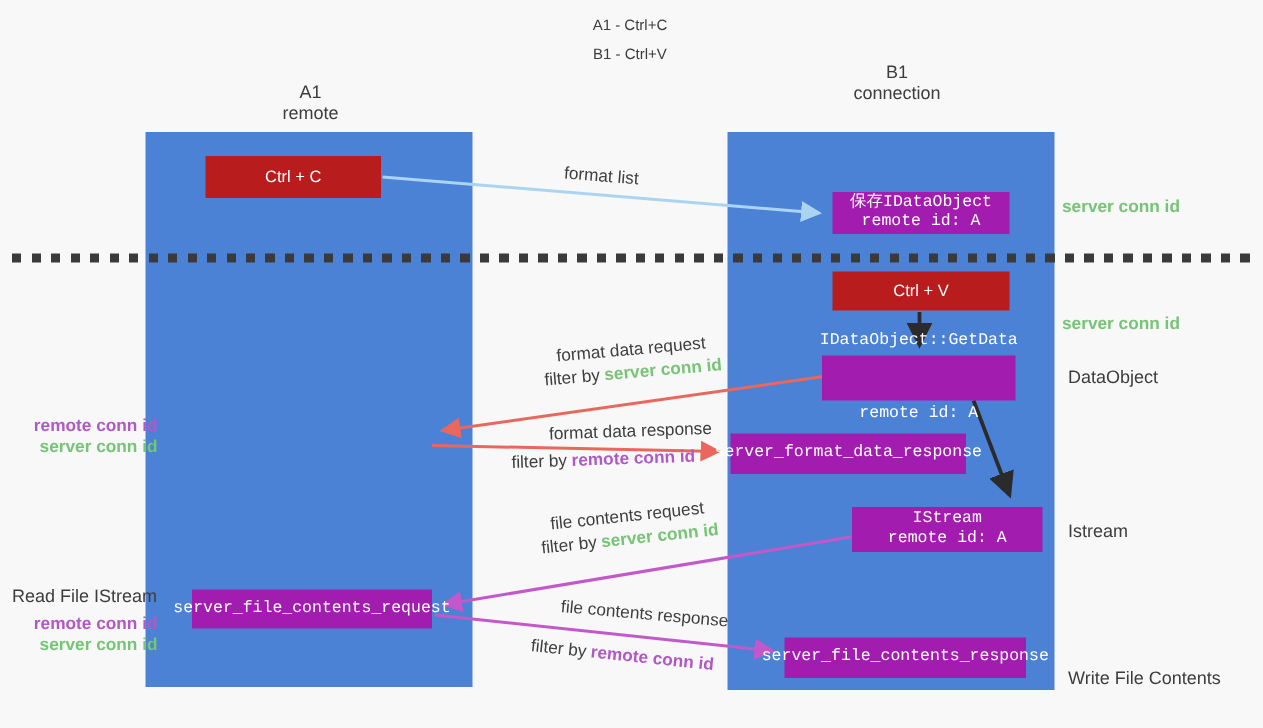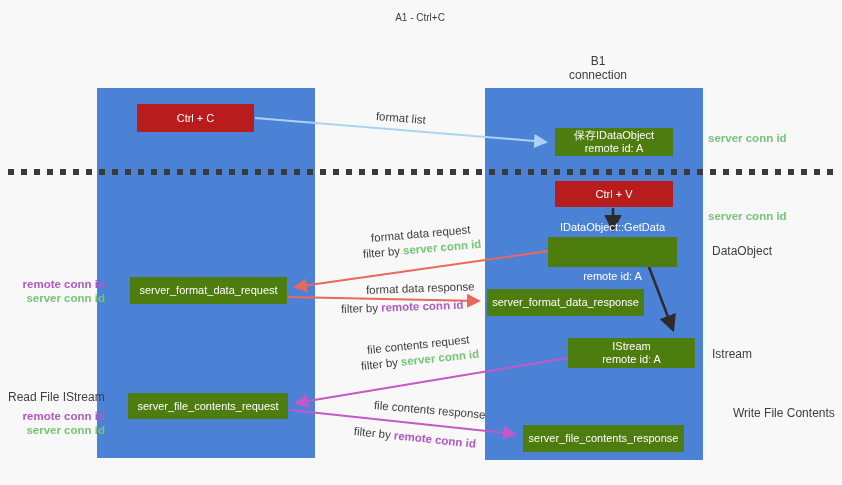--- a/index.html
+++ b/index.html
@@ -7,40 +7,40 @@
   .canvas { position:relative; width:842px; height:485px; background:#f8f8f8; overflow:hidden; }
 
   
   .title { position:absolute; left:300px; top:8px; width:240px; text-align:center;
            font-size:10px; line-height:19px; color:#3d3d3d; }
 
   
   .col-header { position:absolute; width:120px; text-align:center; font-size:12px;
                 line-height:14px; color:#3d3d3d; }
   .hdr-a { left:147px; top:54px; }
-  .hdr-b { left:538px; top:54px; }
+  .hdr-b { left:538px; top:41px; }
 
   
   .column { position:absolute; background:#4c82d6; z-index:1; }
   .col-a { left:97px;  top:88px; width:218px; height:370px; }
   .col-b { left:485px; top:88px; width:218px; height:372px; }
 
   
   .dashed-line { position:absolute; left:8px; top:169px; width:828px; height:6px; z-index:2;
                  background:repeating-linear-gradient(90deg,#3a3a3a 0 6px,transparent 6px 13px); }
 
   
   .arrows { position:absolute; left:0; top:0; z-index:2; }
 
   
   .node { position:absolute; z-index:3; color:#fff; font-size:11px; line-height:13px;
           display:flex; flex-direction:column; align-items:center; justify-content:center;
           text-align:center; }
   .green  { background:#b91c1c; }
-  .orange { background:#4d7c0f; }
+  .orange { background:#a21caf;font-family:Liberation Mono, monospace; }
   .box-ctrl-c   { left:137px; top:104px; width:117px; height:28px; }
   .box-save-ido { left:555px; top:128px; width:118px; height:28px; }
   .box-ctrl-v   { left:555px; top:181px; width:118px; height:26px; }
   .box-getdata  { left:548px; top:237px; width:129px; height:30px;gap:36px; }
   .box-fmt-req  { left:130px; top:277px; width:157px; height:27px; }
   .box-fmt-resp { left:487px; top:289px; width:157px; height:27px; }
   .box-istream  { left:568px; top:338px; width:127px; height:30px; }
   .box-file-req { left:128px; top:393px; width:160px; height:26px; }
   .box-file-resp{ left:523px; top:425px; width:161px; height:27px; }
 
@@ -59,36 +59,41 @@
   .lbl-filter2 { left:341px; top:303px; transform:rotate(-2deg); }
   .lbl-fcr     { left:367px; top:344px; transform:rotate(-6deg); }
   .lbl-filter3 { left:361px; top:360px; transform:rotate(-6deg); }
   .lbl-fcresp  { left:374px; top:399px; transform:rotate(5deg); }
   .lbl-filter4 { left:354px; top:425px; transform:rotate(6deg); }
 
   .lbl-scid-1 { left:708px; top:132px; }
   .lbl-scid-2 { left:708px; top:210px; }
   .lbl-dataobject { left:712px; top:244px; font-size:12px; }
   .lbl-istream-side { left:712px; top:347px; font-size:12px; }
-  .lbl-write { left:712px; top:406px; font-size:12px;margin-left:21px; }
+  .lbl-write { left:712px; top:445px; font-size:12px; }
 
   .lbl-left-pair { left:5px; width:100px; text-align:right; line-height:14px; }
   .pair1 { top:277px; }
   .pair2 { top:409px; }
   .lbl-read { left:8px; top:390px; font-size:12px; }
 </style>
 </head>
 <body>
 
 <div class="canvas">
 
   <div class="title">
     <div>A1 - Ctrl+C</div>
-  </div>
-
+    <div>B1 - Ctrl+V</div>
+  </div>
+
+  <div class="col-header hdr-a">
+    <div>A1</div>
+    <div>remote</div>
+  </div>
   <div class="col-header hdr-b">
     <div>B1</div>
     <div>connection</div>
   </div>
 
   <div class="column col-a"></div>
   <div class="column col-b"></div>
 
   <div class="dashed-line"></div>
 
@@ -127,23 +132,20 @@
 
   <div class="node green box-ctrl-v">
     <div>Ctrl + V</div>
   </div>
 
   <div class="node orange box-getdata">
     <div>IDataObject::GetData</div>
     <div>remote id: A</div>
   </div>
 
-  <div class="node orange box-fmt-req">
-    <div>server_format_data_request</div>
-  </div>
 
   <div class="node orange box-fmt-resp">
     <div>server_format_data_response</div>
   </div>
 
   <div class="node orange box-istream">
     <div>IStream</div>
     <div>remote id: A</div>
   </div>
 

